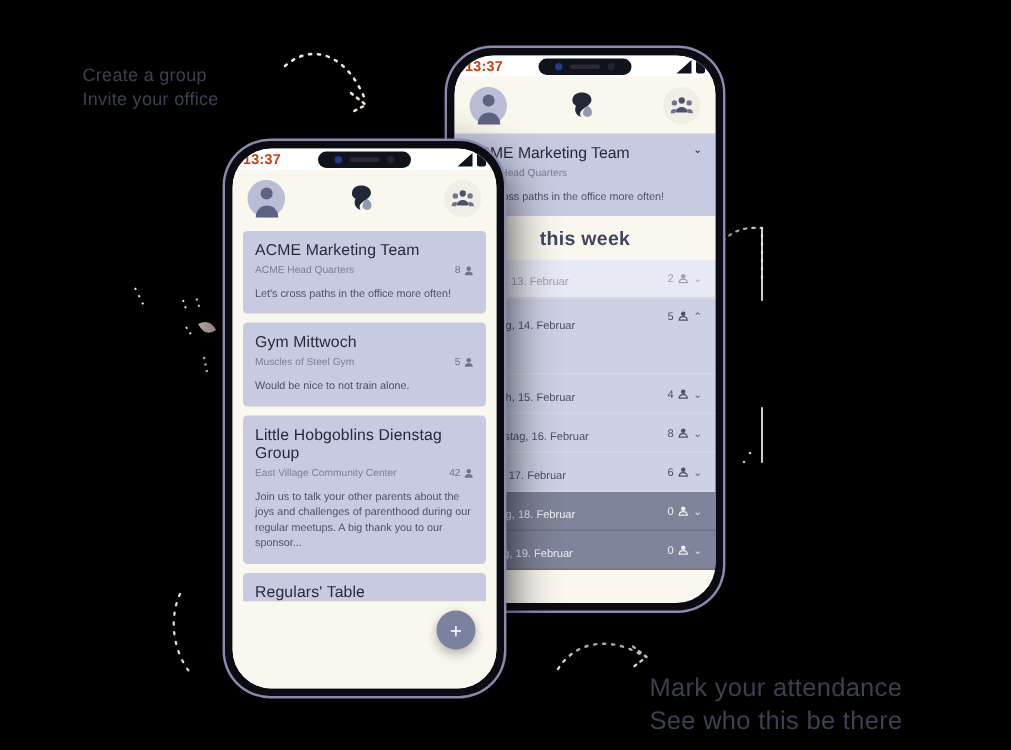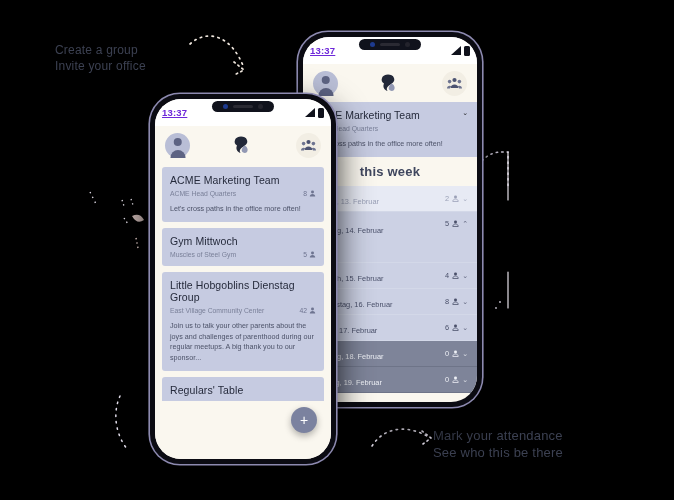--- a/index.html
+++ b/index.html
@@ -8,21 +8,21 @@
     background: #000;
     font-family: "Liberation Sans", sans-serif;
     overflow: hidden;
   }
   #stage { position: relative; width: 674px; height: 500px; background: #000; }
 
   
   .caption { position: absolute; color: #3c4152; line-height: 1.30; letter-spacing: .2px; }
   .caption div { white-space: nowrap; }
   #caption-top-left { left: 55px; top: 31px; font-size: 12px; margin-top: 12px; }
-  #caption-bottom-right { left: 433px; top: 428px; font-size: 13px; }
+  #caption-bottom-right { left: 433px; top: 448px; font-size: 17px; }
 
   
   .deco { position: absolute; pointer-events: none; }
   #deco-arrow-top { left: 186px; top: 22px; }
   #deco-bracket-right { left: 470px; top: 140px; }
   #deco-left-dots { left: 88px; top: 178px; }
   #deco-bottom-dots { left: 110px; top: 392px; }
   #deco-arrow-bottom { left: 368px; top: 418px; }
 
   
@@ -38,23 +38,23 @@
     border-radius: 26px; overflow: hidden;
     background: #faf7ef;
     display: flex; flex-direction: column;
   }
 
   #phone-back { left: 298px; top: 32px; width: 184px; height: 375px; }
   #phone-front { left: 150px; top: 94px; width: 186px; height: 370px; z-index: 5; }
 
   
   .statusbar {
-    position: relative; height: 27px; background: #ffffff; flex: 0 0 auto;
+    position: relative; height: 14px; background: #ffffff; flex: 0 0 auto;
     display: flex; align-items: center; justify-content: space-between;
-    padding: 0 7px; color: #6d28d9; text-decoration: underline;
+    padding: 0 7px; color: #c2410c;
   }
   .status-time { font-size: 9.5px; font-weight: bold; letter-spacing: .2px; }
   .status-right { display: flex; align-items: center; gap: 3px; }
   .notch {
     position: absolute; left: 50%; top: 2px; transform: translateX(-50%);
     width: 62px; height: 11px; background: #10121c; border-radius: 7px;
     display: flex; align-items: center; justify-content: center; gap: 5px;
   }
   .notch .cam { width: 5px; height: 5px; border-radius: 50%; background: #1d3a8f; }
   .notch .spk { width: 20px; height: 3px; border-radius: 2px; background: #2a2a33; }
@@ -388,20 +388,21 @@
             <div class="gc-sub-row">
               <span class="gc-venue">Muscles of Steel Gym</span>
               <span class="gc-count">
                 <span>5</span>
                 <svg width="7" height="7" viewBox="0 0 8 8">
                   <circle cx="4" cy="2.4" r="1.7" fill="#6e7490"></circle>
                   <path d="M.9 7.4 c0-1.8 1.4-2.8 3.1-2.8 s3.1 1 3.1 2.8 z" fill="#6e7490"></path>
                 </svg>
               </span>
             </div>
+            <div class="gc-desc">Would be nice to not train alone.</div>
           </div>
           <div class="group-card">
             <div class="gc-title">Little Hobgoblins Dienstag Group</div>
             <div class="gc-sub-row">
               <span class="gc-venue">East Village Community Center</span>
               <span class="gc-count">
                 <span>42</span>
                 <svg width="7" height="7" viewBox="0 0 8 8">
                   <circle cx="4" cy="2.4" r="1.7" fill="#6e7490"></circle>
                   <path d="M.9 7.4 c0-1.8 1.4-2.8 3.1-2.8 s3.1 1 3.1 2.8 z" fill="#6e7490"></path>

